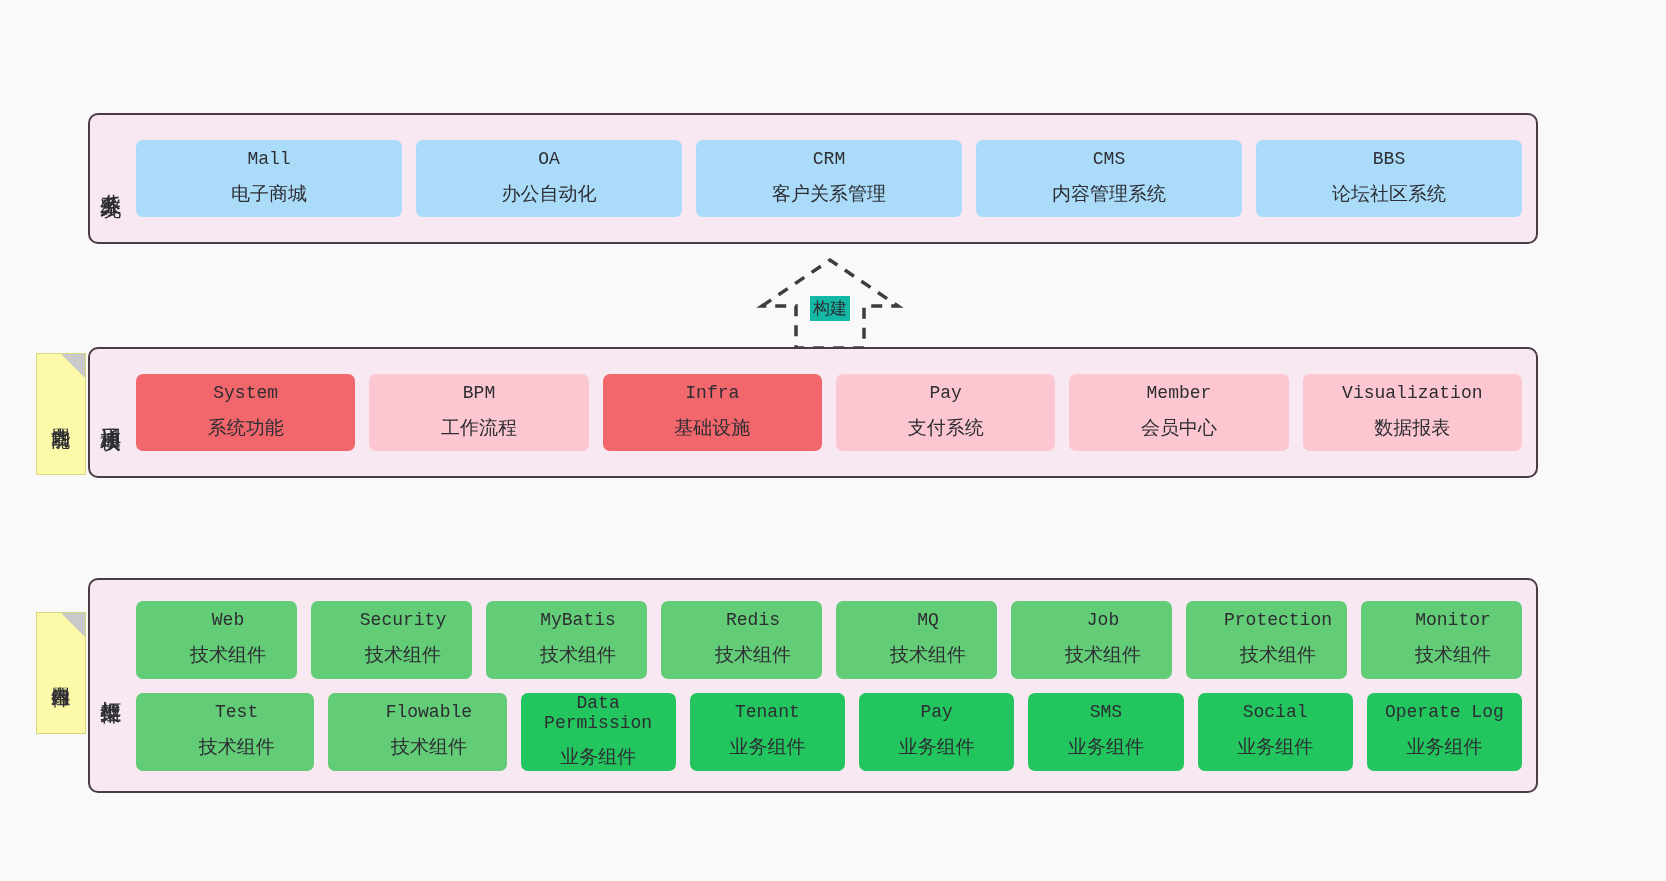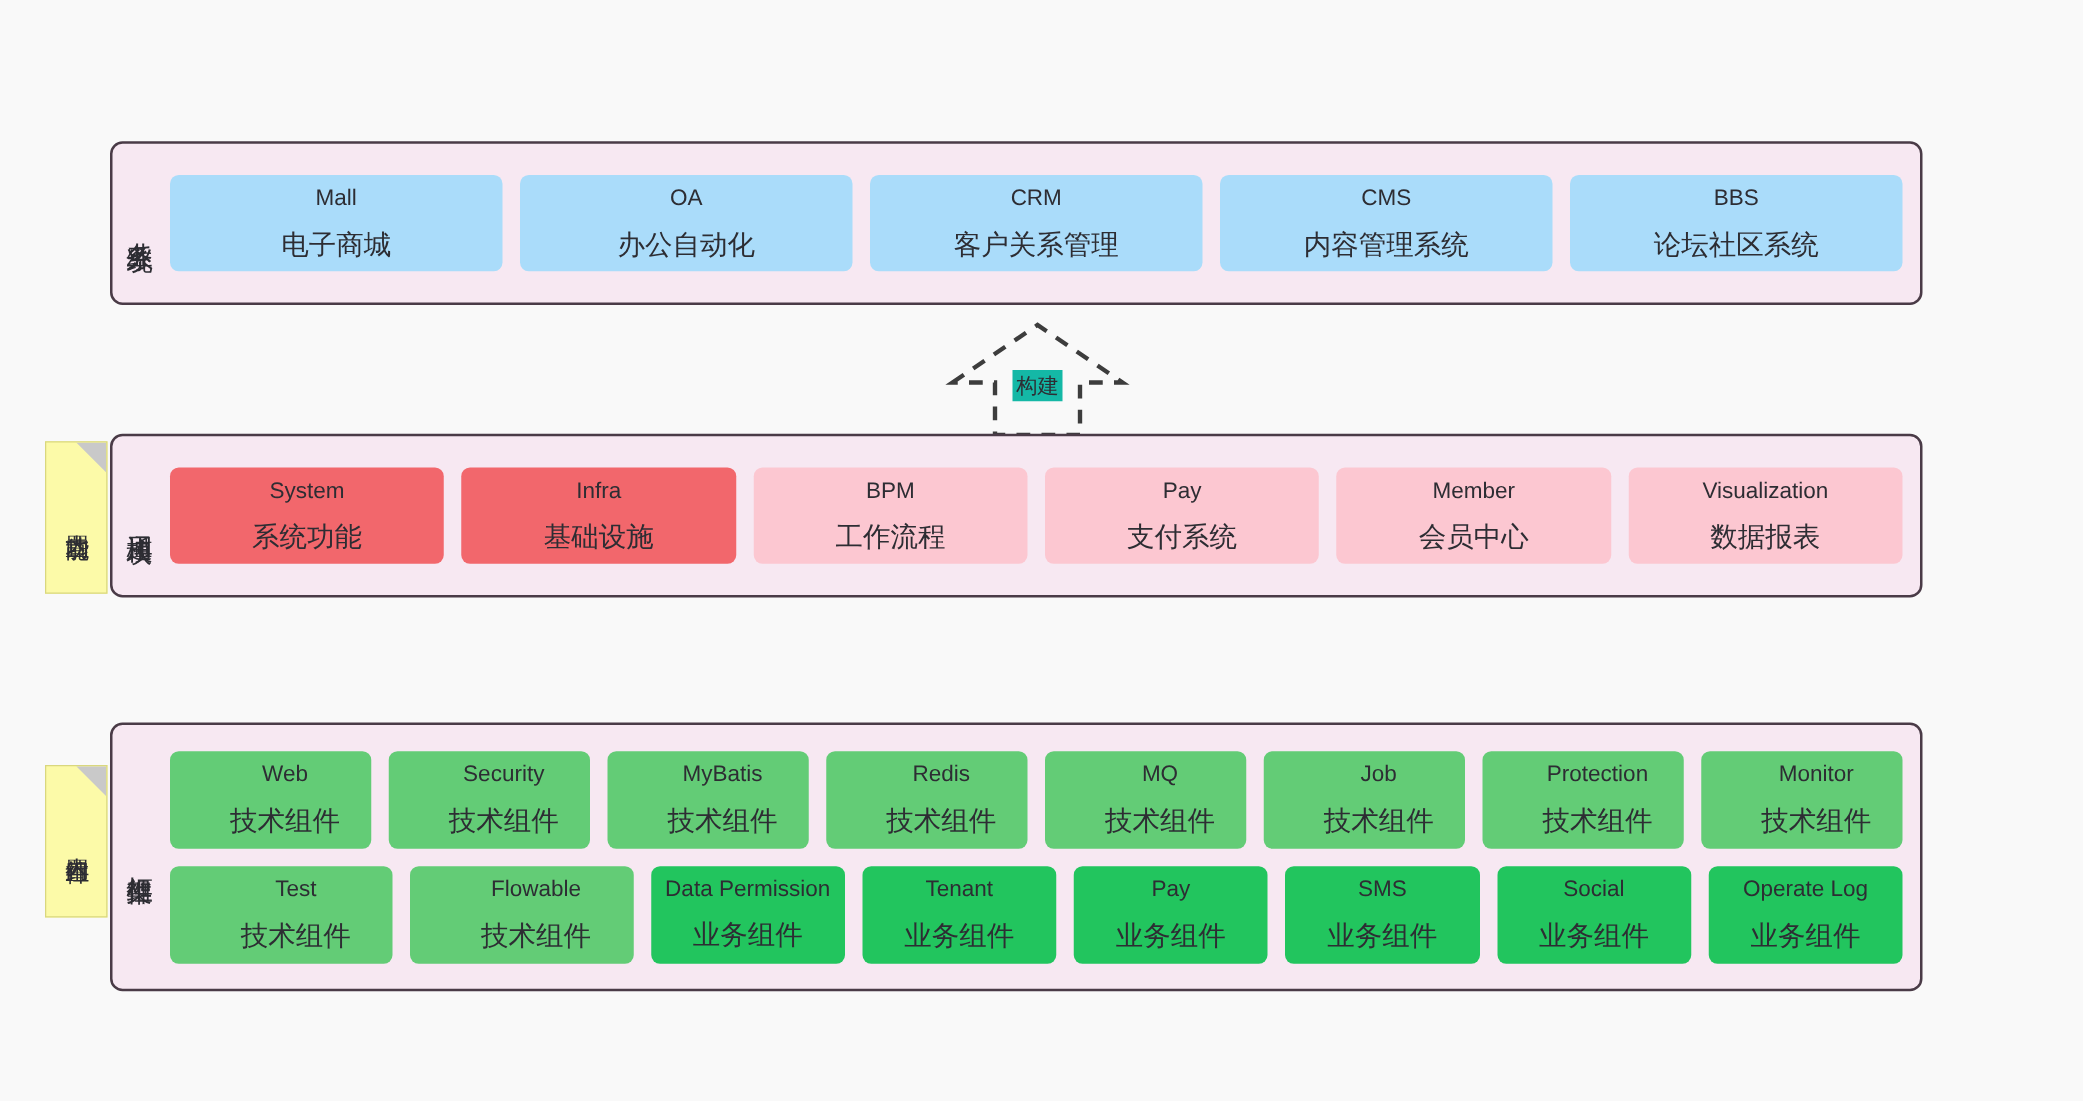--- a/index.html
+++ b/index.html
@@ -71,26 +71,27 @@
     flex: 1 1 0;
     border-radius: 7px;
     display: flex;
     flex-direction: column;
     align-items: center;
     justify-content: center;
     text-align: center;
     box-sizing: border-box;
     padding: 4px 6px;
     line-height: 1.22;
+    font-family: Liberation Mono, monospace;
   }
   .card .en {
     font-size: 18px;
   }
   .card .cn {
-    font-size: 22px;
+    font-size: 19px;
     margin-top: 13px;
   }
   .card.two-line-en .en { line-height: 1.14; }
 
   .c-blue        { background: #aadcfa; }
   .c-red         { background: #f2676c; }
   .c-pink        { background: #fcc7d1; }
   .c-green       { background: #63cc76; padding-left: 29px; }
   .c-green-light { background: #22c55e; }
 
@@ -192,29 +193,29 @@
   </div>
 
   <div class="layer" id="layer-1" style="left:88px; top:347px; width:1450px; height:131px;">
     <div class="layer-title">通用模块</div>
     <div class="layer-body">
       <div class="row" style="height:77px;">
         <div class="card c-red">
           <span class="en">System</span>
           <span class="cn">系统功能</span>
         </div>
+        <div class="card c-pink">
+          <span class="en">BPM</span>
+          <span class="cn">工作流程</span>
+        </div>
         <div class="card c-red">
           <span class="en">Infra</span>
           <span class="cn">基础设施</span>
         </div>
         <div class="card c-pink">
-          <span class="en">BPM</span>
-          <span class="cn">工作流程</span>
-        </div>
-        <div class="card c-pink">
           <span class="en">Pay</span>
           <span class="cn">支付系统</span>
         </div>
         <div class="card c-pink">
           <span class="en">Member</span>
           <span class="cn">会员中心</span>
         </div>
         <div class="card c-pink">
           <span class="en">Visualization</span>
           <span class="cn">数据报表</span>

